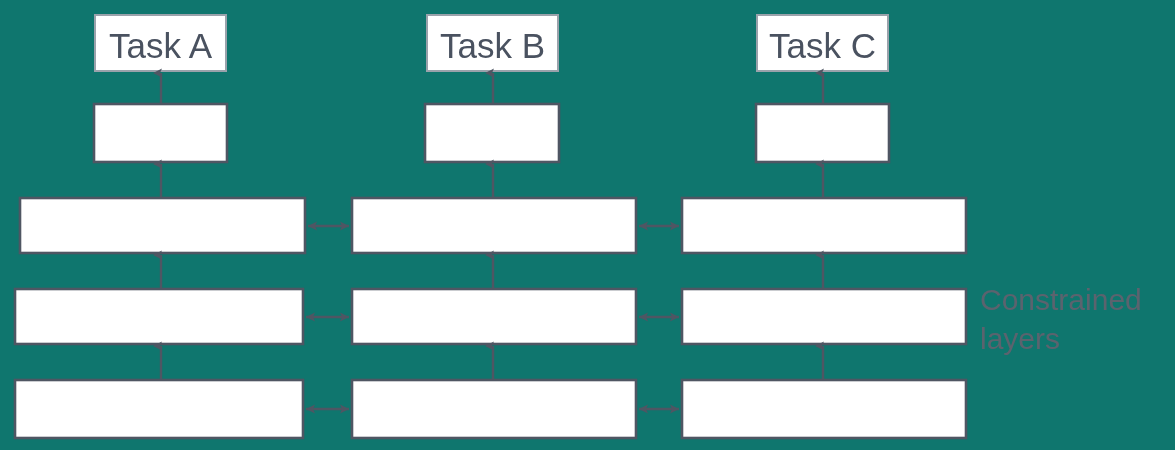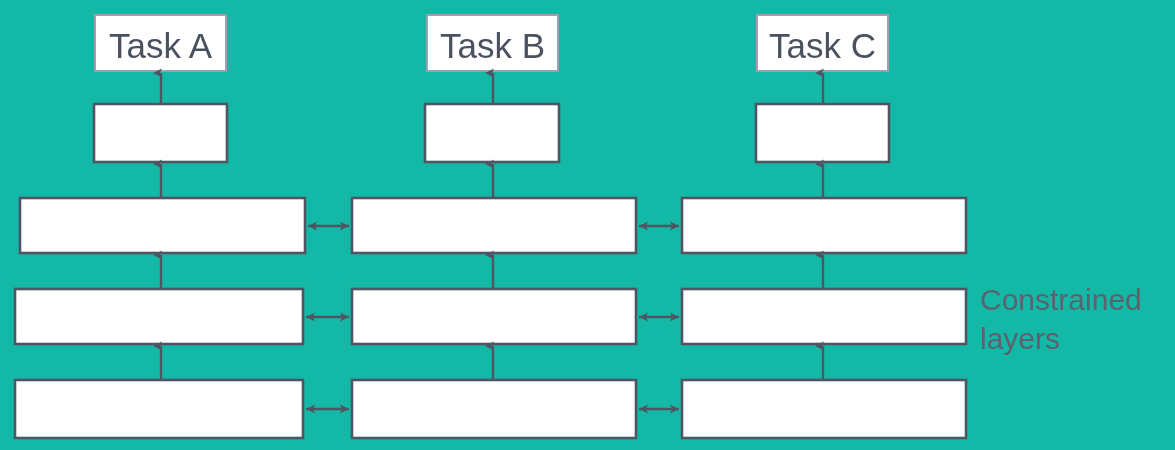--- a/index.html
+++ b/index.html
@@ -4,21 +4,21 @@
 <style>
   html, body {
     margin: 0;
     padding: 0;
     background: #ffffff;
   }
   #canvas {
     position: relative;
     width: 1175px;
     height: 450px;
-    background: #14b8a6;
+    background: #0f766e;
     font-family: "Liberation Sans", sans-serif;
     overflow: hidden;
   }
   svg#diagram {
     position: absolute;
     left: 0;
     top: 0;
     width: 1175px;
     height: 450px;
   }

